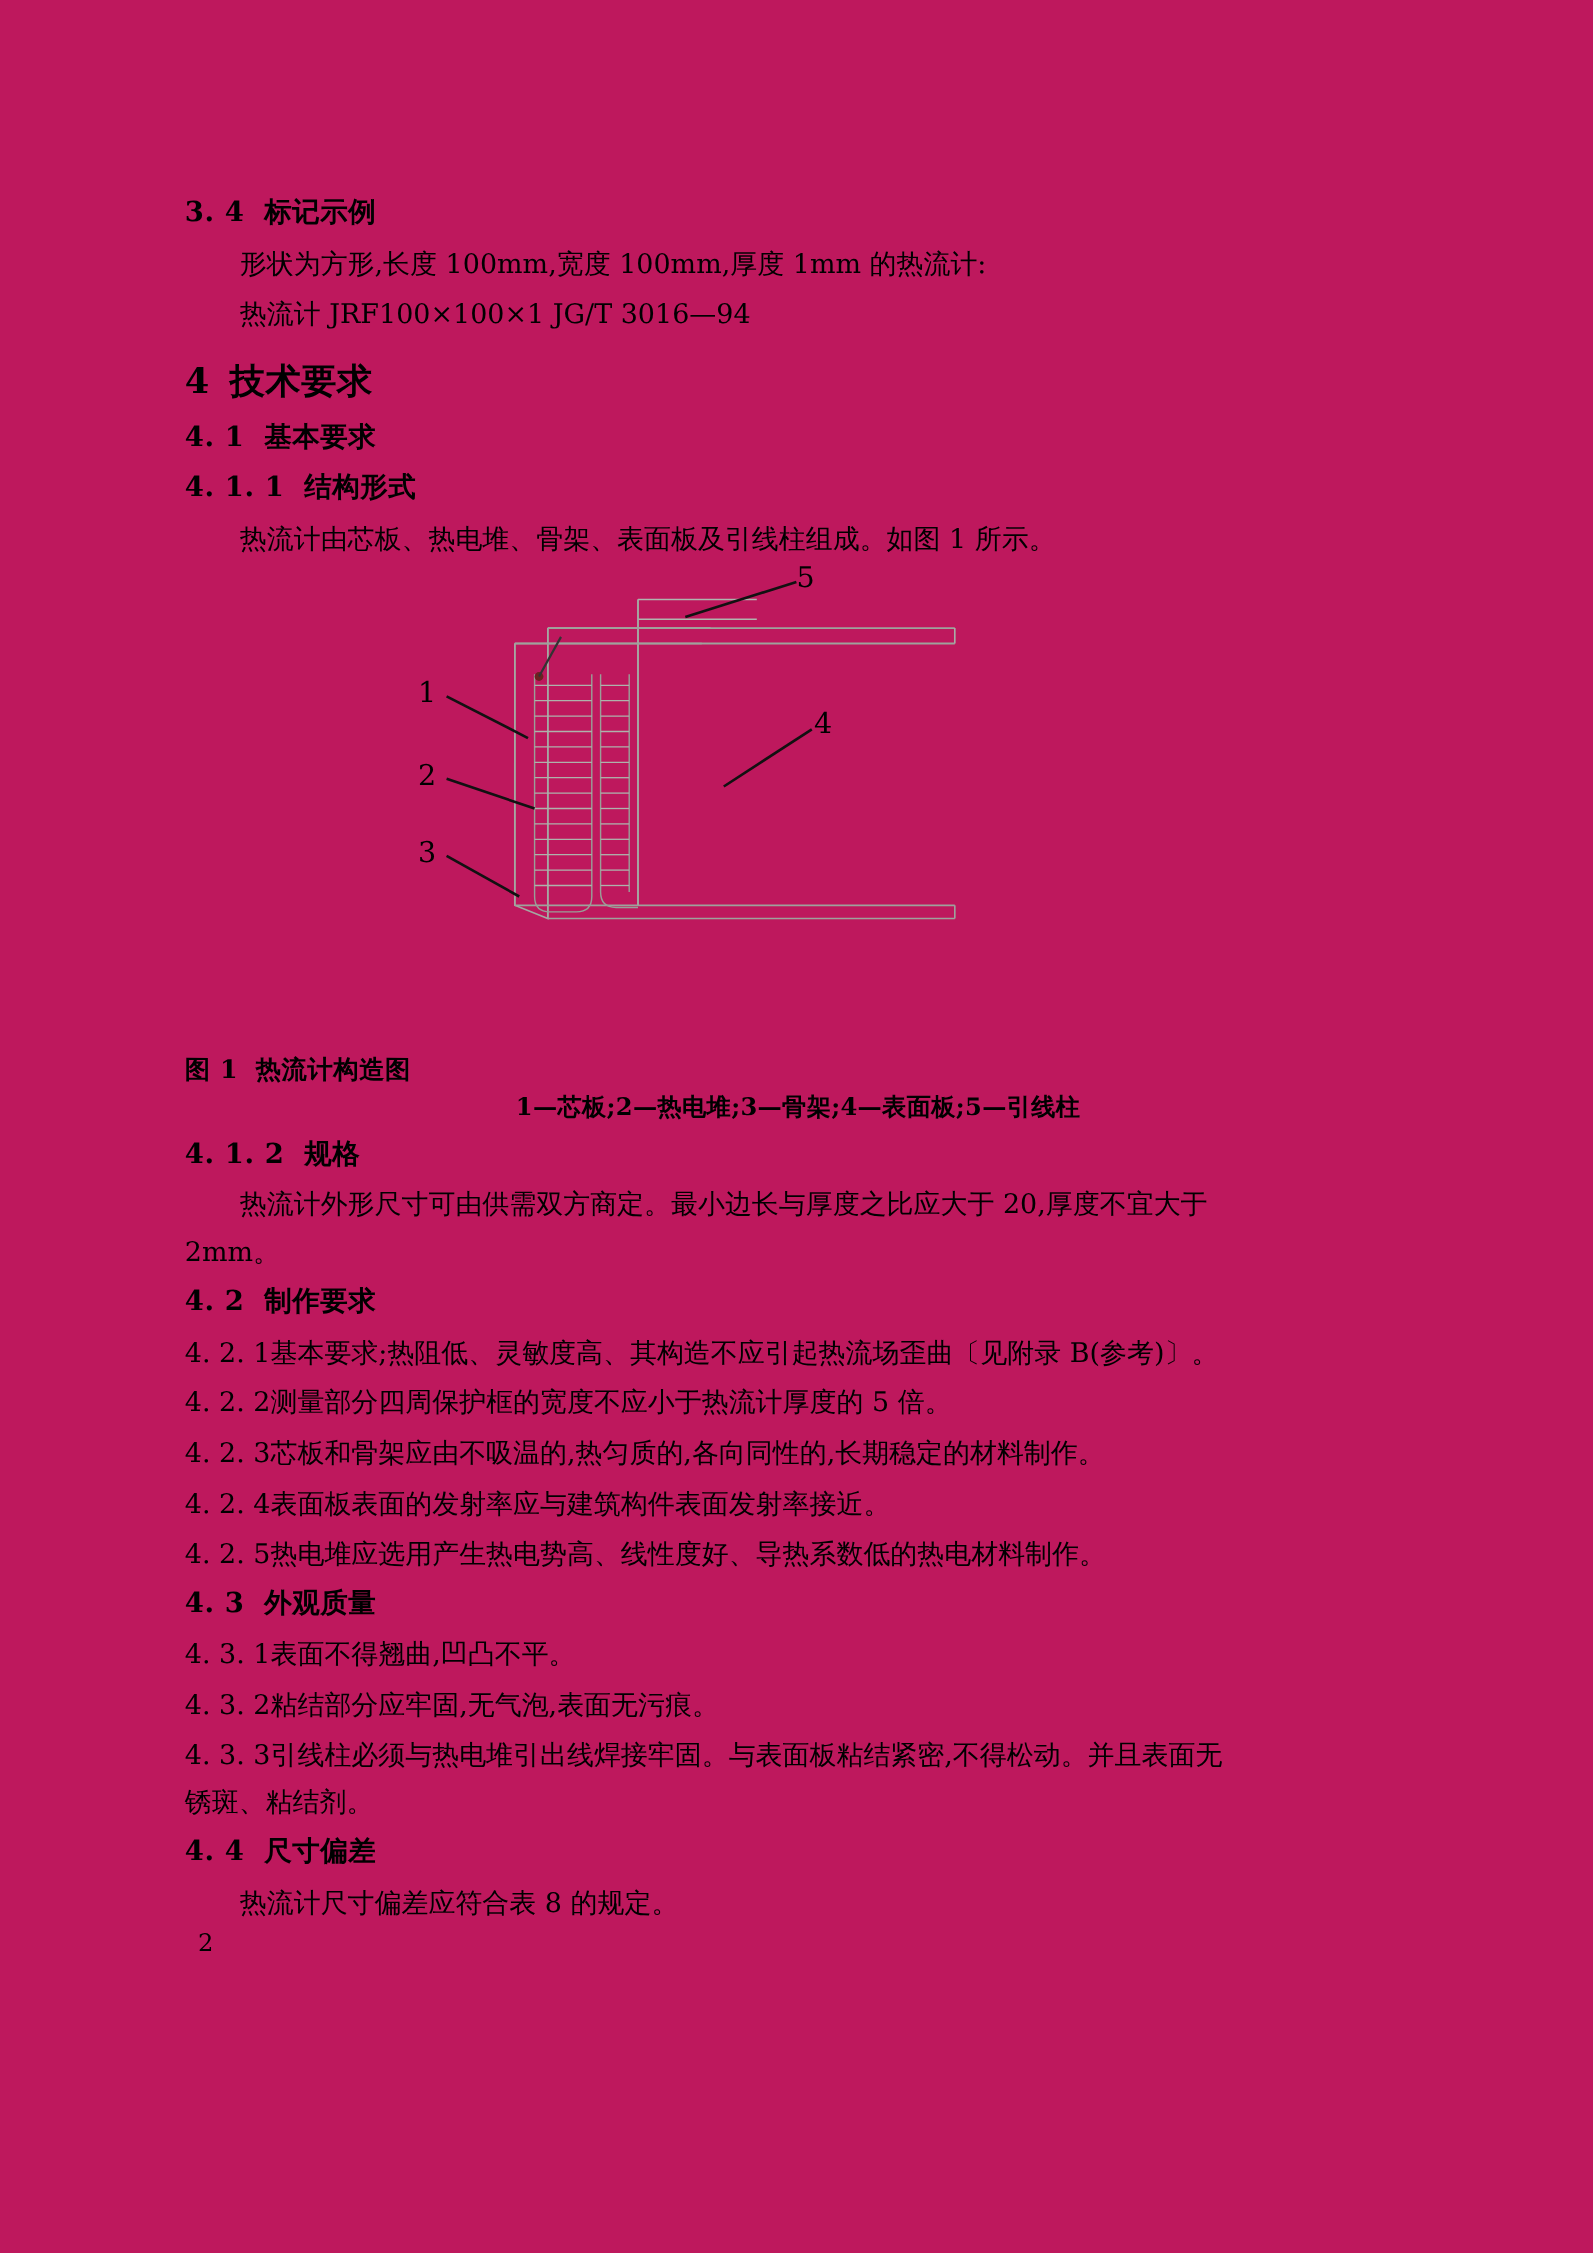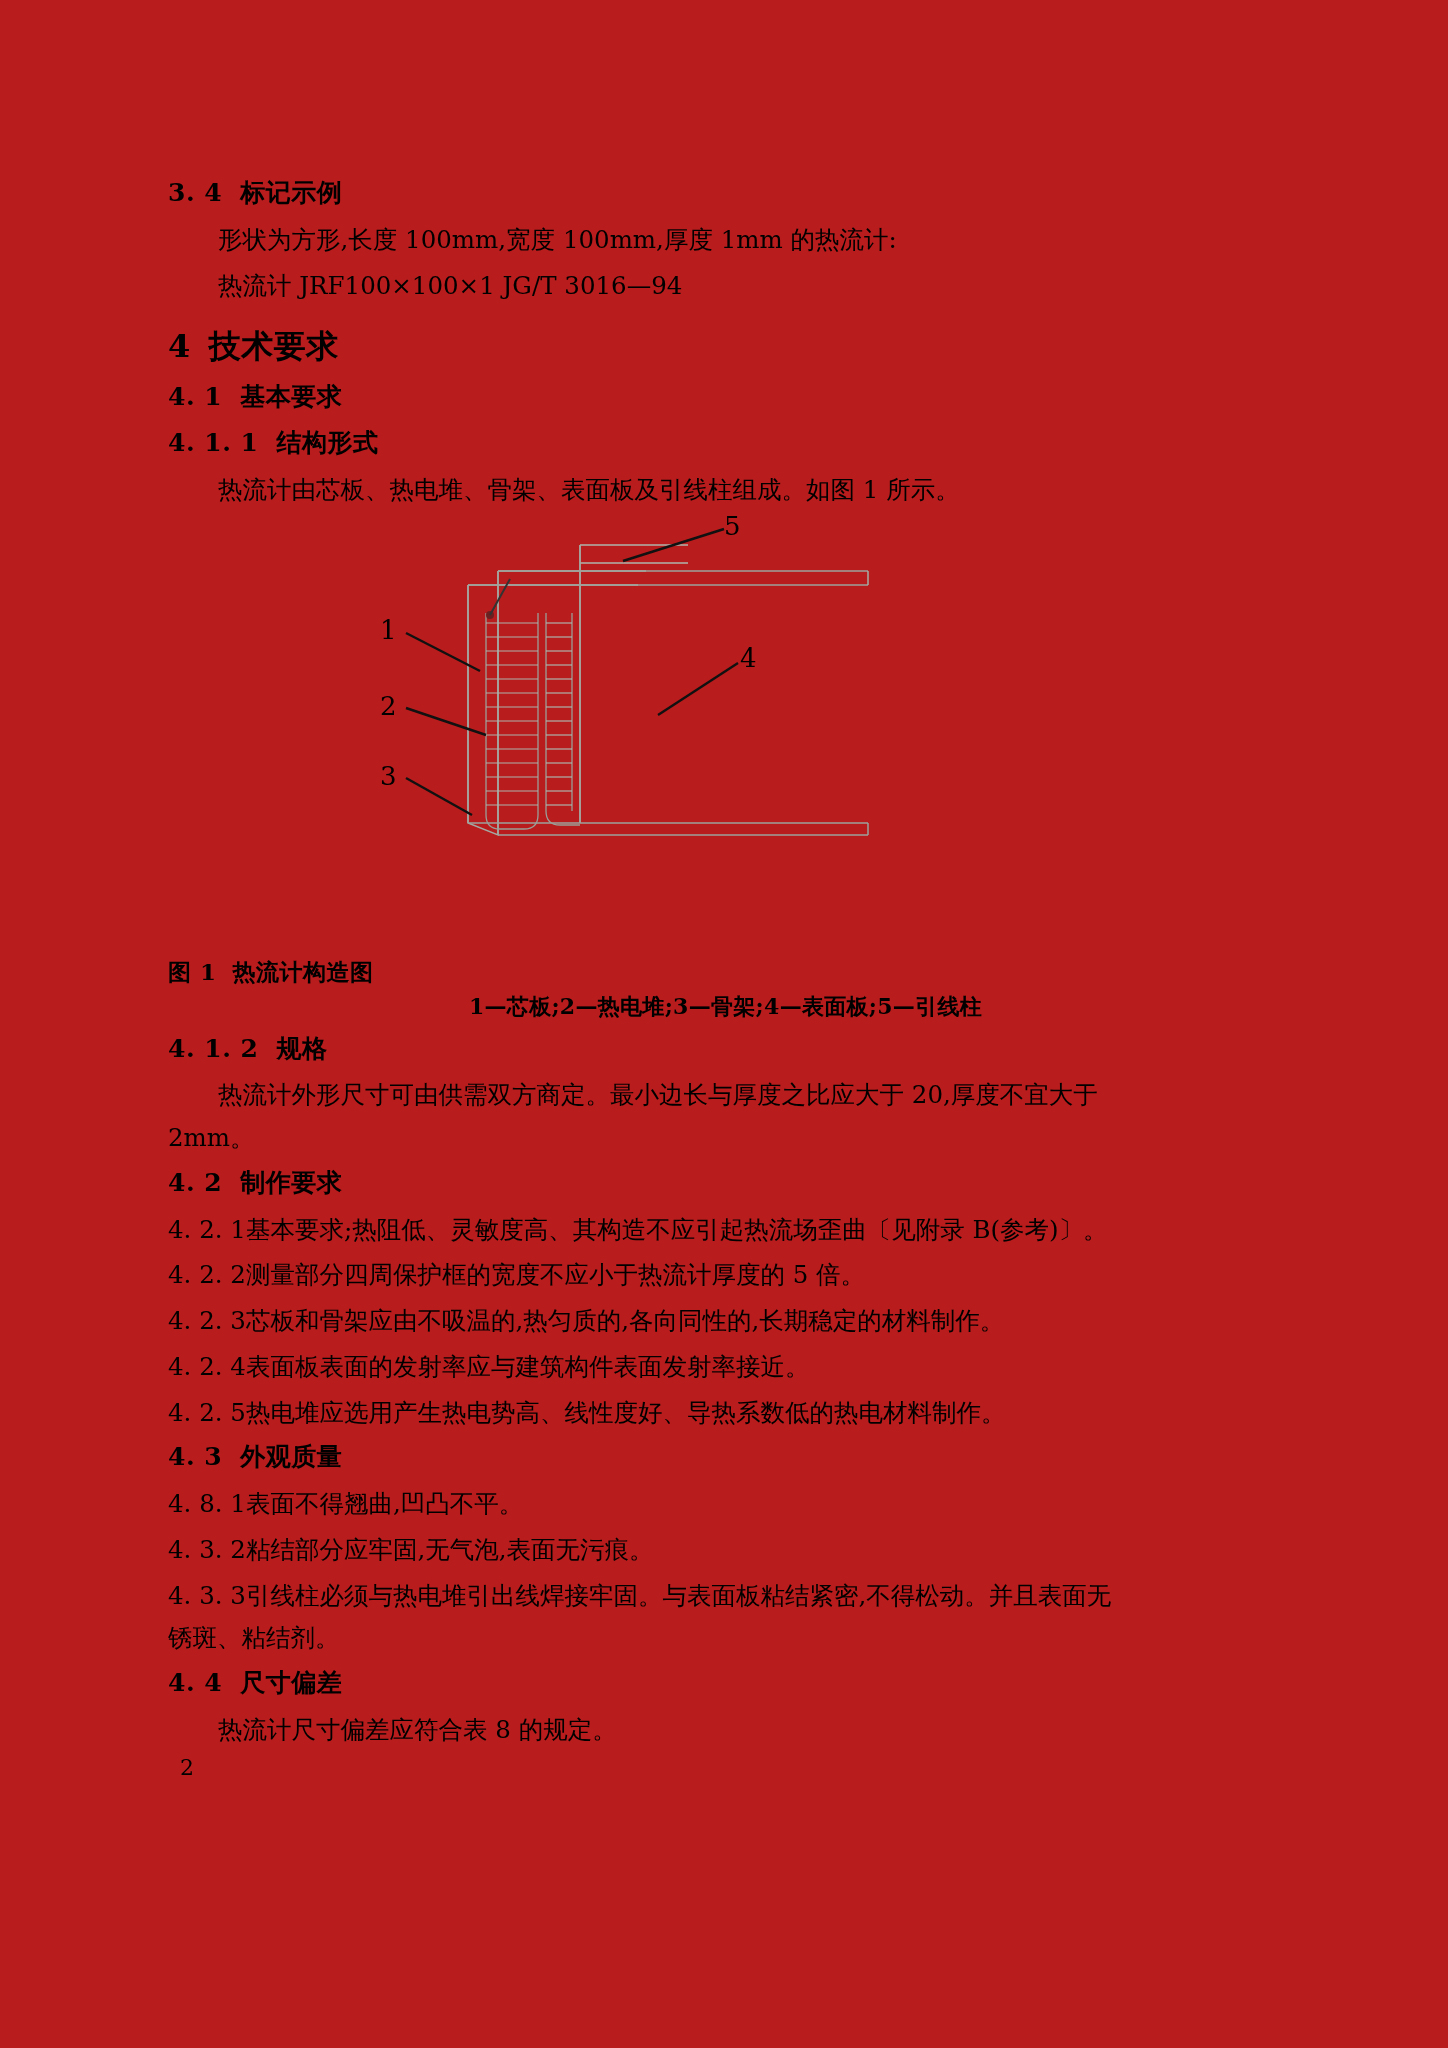--- a/index.html
+++ b/index.html
@@ -13,21 +13,21 @@
     position: relative;
     font-family: "DejaVu Serif", "Liberation Serif", serif;
     color: #000000;
     overflow: hidden;
   }
   .page {
     position: absolute;
     left: 0; top: 0;
     width: 1448px;
     height: 2048px;
-    background: #b91c1c;
+    background: #be185d;
   }
   .content {
     position: absolute;
     left: 168px;
     top: 176px;
     width: 1115px;
   }
 
   
   .h-sec {
@@ -235,21 +235,21 @@
     <div class="h-sec"><span class="num">4. 2</span><span>制作要求</span></div>
 
     <div class="para"><span class="num-lead">4. 2. 1</span><span>基本要求;热阻低、灵敏度高、其构造不应引起热流场歪曲〔见附录 B(参考)〕。</span></div>
     <div class="para"><span class="num-lead">4. 2. 2</span><span>测量部分四周保护框的宽度不应小于热流计厚度的 5 倍。</span></div>
     <div class="para"><span class="num-lead">4. 2. 3</span><span>芯板和骨架应由不吸温的,热匀质的,各向同性的,长期稳定的材料制作。</span></div>
     <div class="para"><span class="num-lead">4. 2. 4</span><span>表面板表面的发射率应与建筑构件表面发射率接近。</span></div>
     <div class="para"><span class="num-lead">4. 2. 5</span><span>热电堆应选用产生热电势高、线性度好、导热系数低的热电材料制作。</span></div>
 
     <div class="h-sec"><span class="num">4. 3</span><span>外观质量</span></div>
 
-    <div class="para"><span class="num-lead">4. 8. 1</span><span>表面不得翘曲,凹凸不平。</span></div>
+    <div class="para"><span class="num-lead">4. 3. 1</span><span>表面不得翘曲,凹凸不平。</span></div>
     <div class="para"><span class="num-lead">4. 3. 2</span><span>粘结部分应牢固,无气泡,表面无污痕。</span></div>
     <div class="para tight"><span class="num-lead">4. 3. 3</span><span>引线柱必须与热电堆引出线焊接牢固。与表面板粘结紧密,不得松动。并且表面无</span></div>
     <div class="para">锈斑、粘结剂。</div>
 
     <div class="h-sec"><span class="num">4. 4</span><span>尺寸偏差</span></div>
     <div class="para indent">热流计尺寸偏差应符合表 8 的规定。</div>
 
   </div>
 
   <div class="page-number">2</div>

